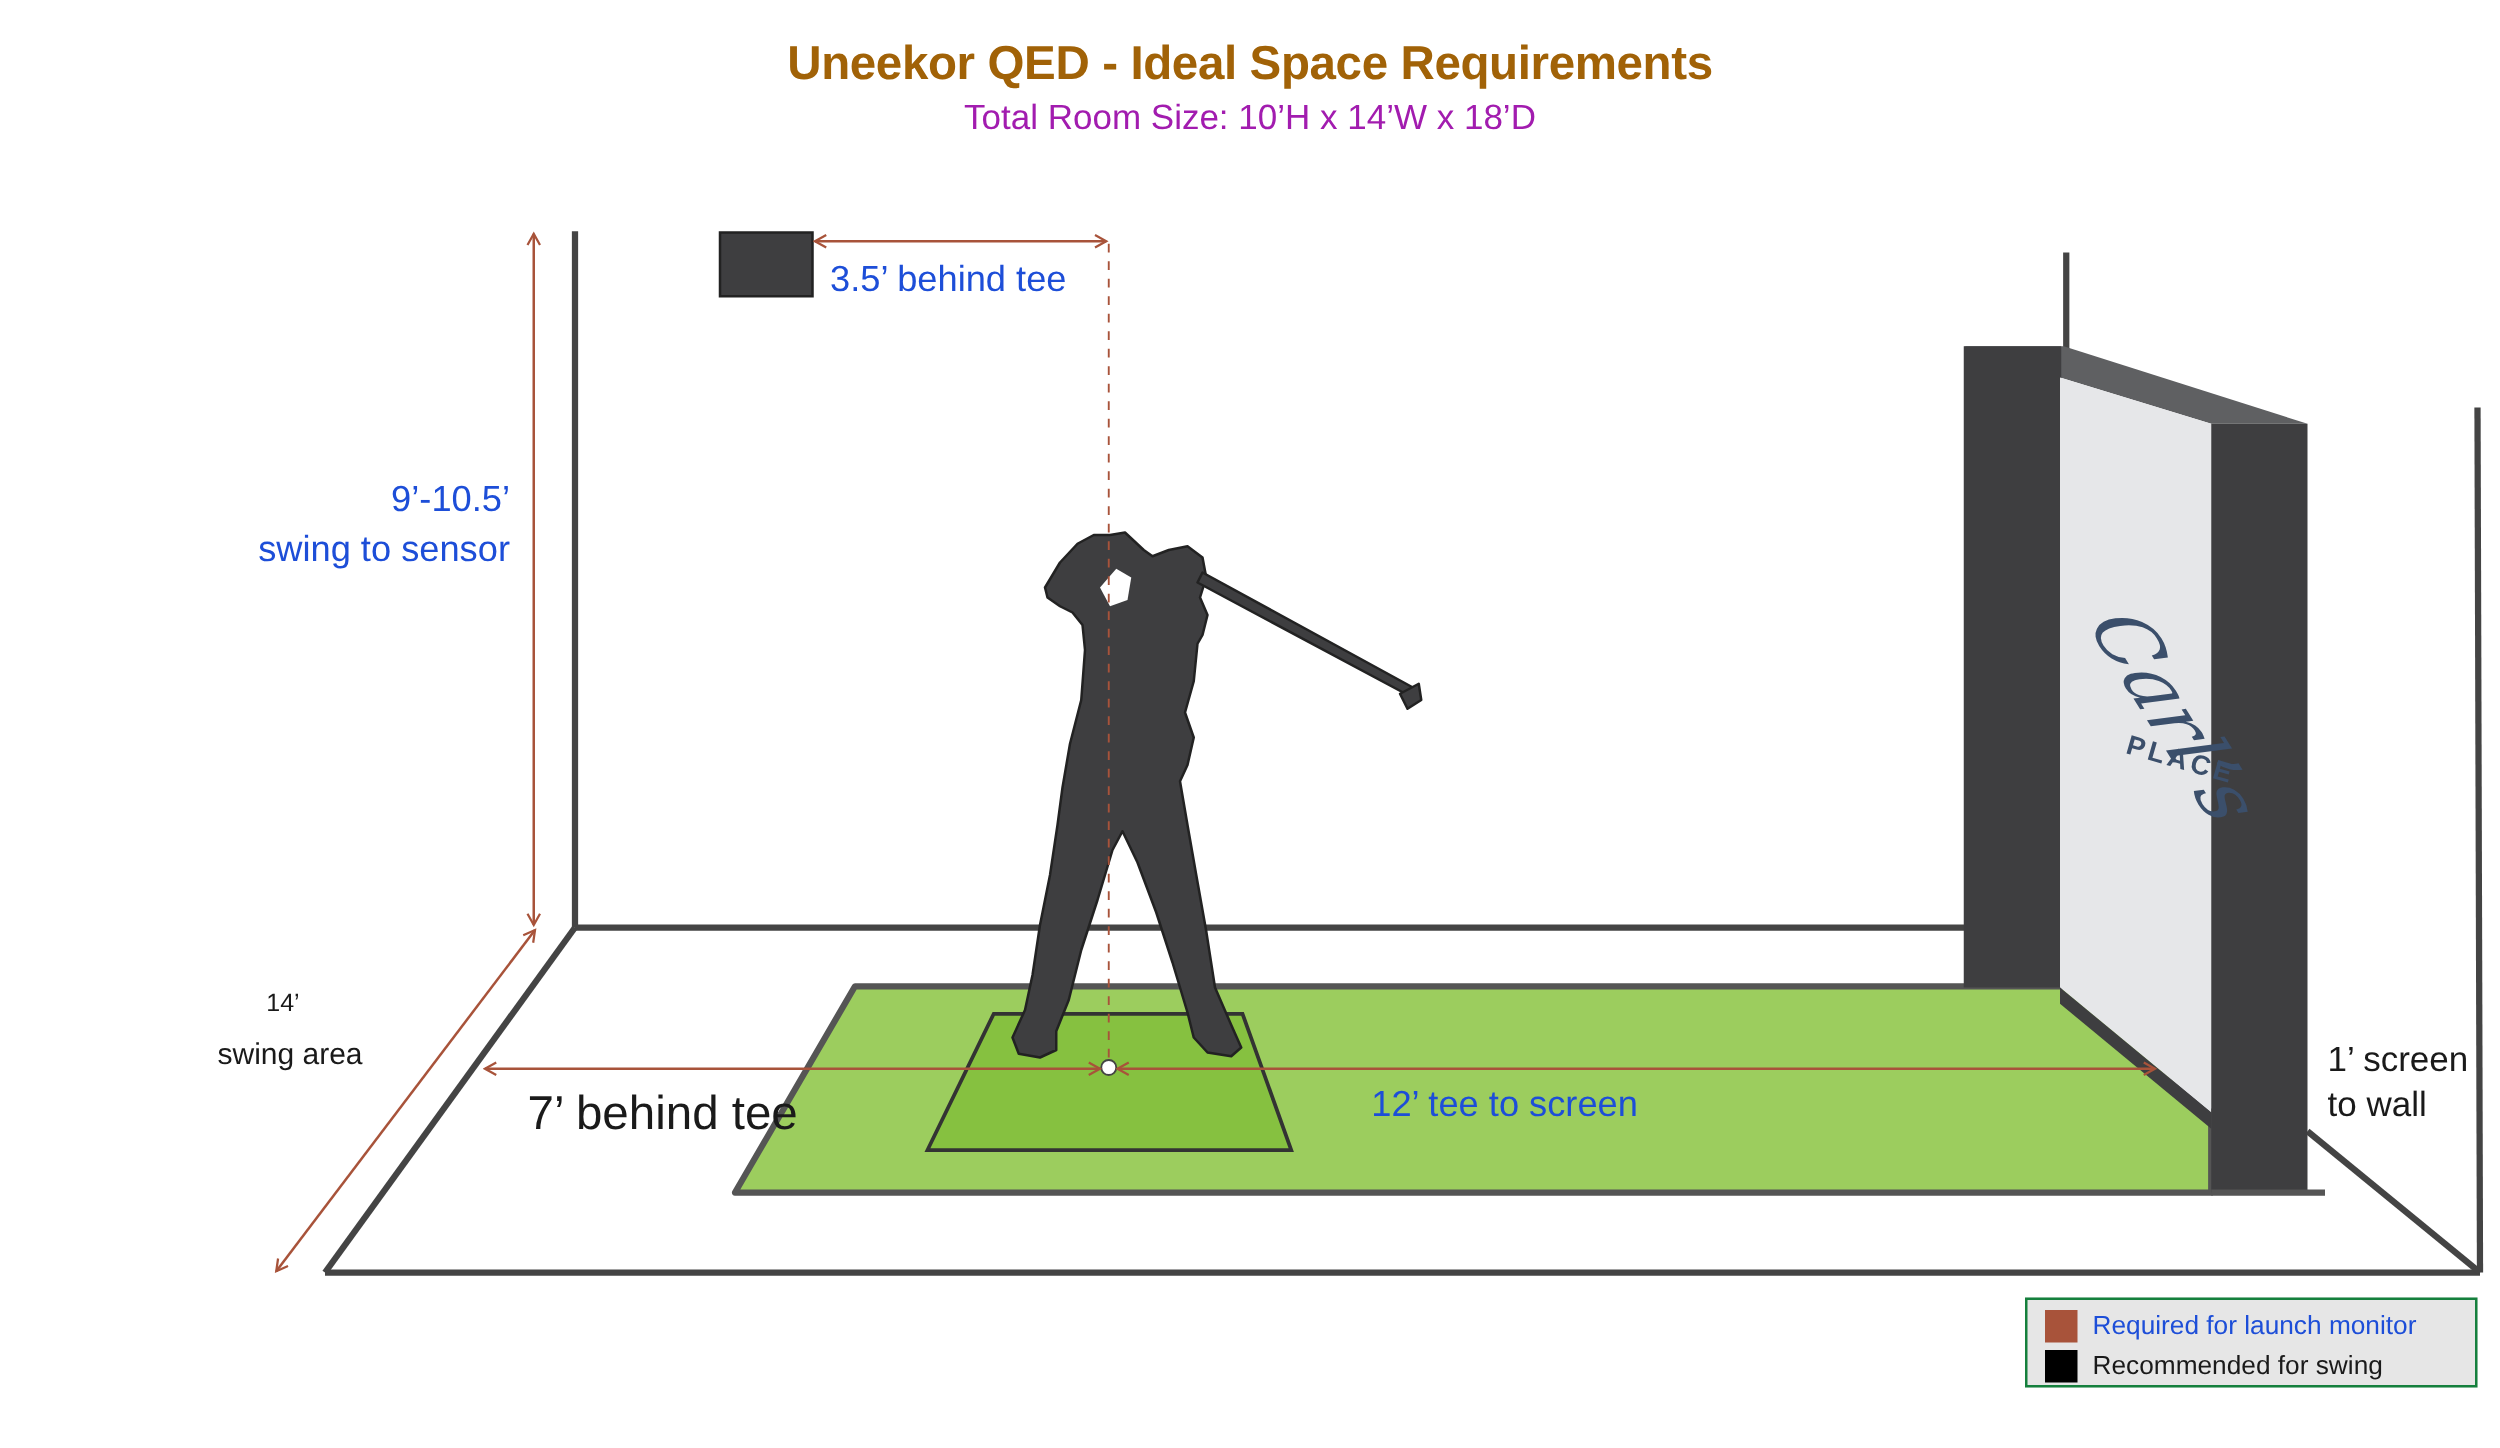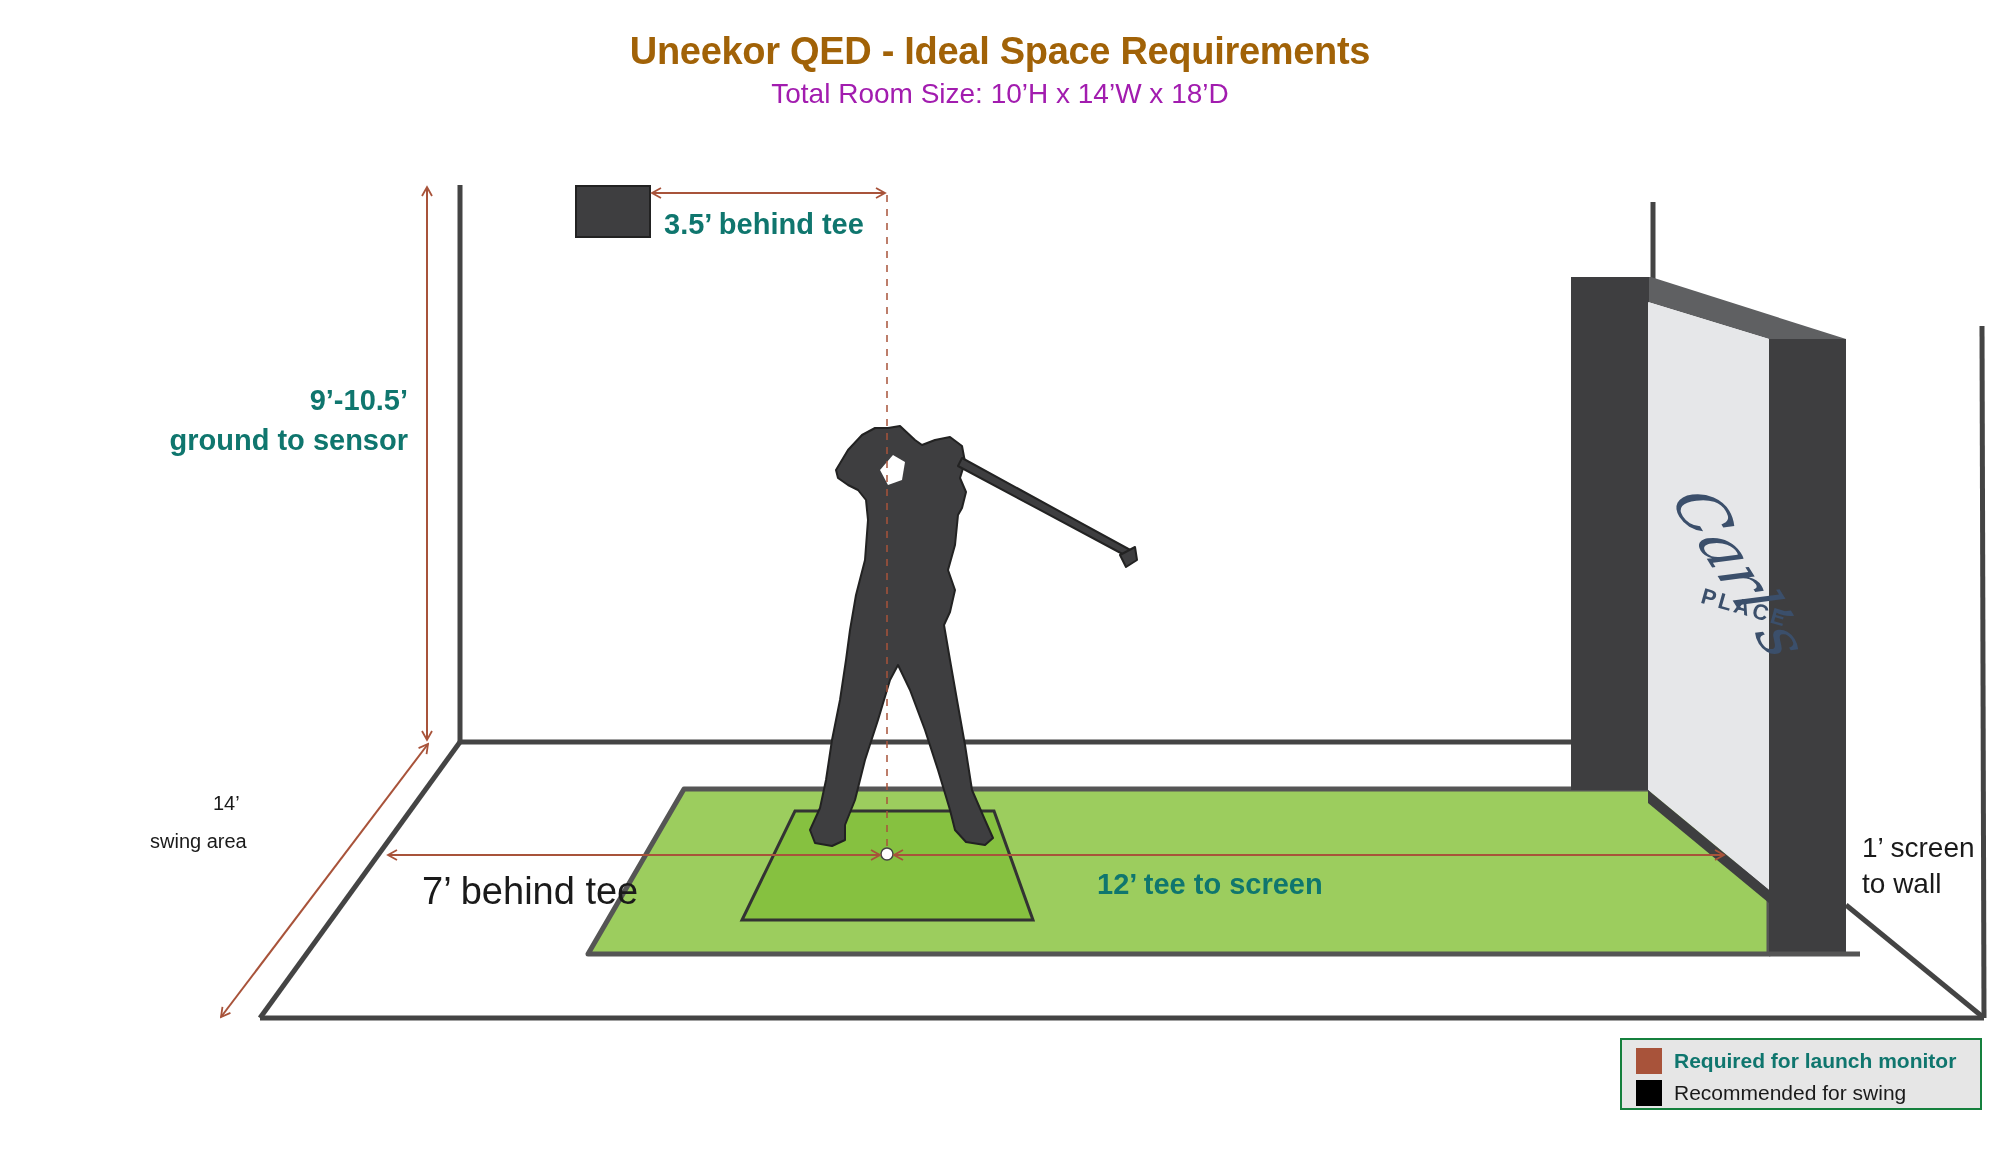--- a/index.html
+++ b/index.html
@@ -1,21 +1,21 @@
 <!DOCTYPE html>
 <html><head>
 <meta charset="utf-8">
 <style>
   html, body { margin: 0; padding: 0; background: #ffffff; }
   body { width: 2000px; height: 1158px; position: relative; overflow: hidden; font-family: "Liberation Sans", "DejaVu Sans", sans-serif; }
   #scene { position: absolute; left: 0; top: 0; }
   .title { position: absolute; left: 0; width: 2000px; text-align: center; top: 30px; font-size: 38px; font-weight: bold; color: #a16207; letter-spacing: -0.3px; }
   .subtitle { position: absolute; left: 0; width: 2000px; text-align: center; top: 78px; font-size: 28px; color: #a21caf; }
   .lbl { position: absolute; white-space: nowrap; }
-  .req { color: #0f766e; font-weight: bold; }
+  .req { color: #1d4ed8; font-weight: normal; }
   .rec { color: #1a1a1a; }
   .legend { position: absolute; left: 1620px; top: 1038px; width: 362px; height: 72px; background: #e6e6e6; border: 2px solid #15803d; box-sizing: border-box; }
   .legend-row { position: absolute; left: 14px; height: 26px; display: flex; align-items: center; font-size: 21px; }
   .swatch { width: 26px; height: 26px; margin-right: 12px; display: inline-block; }
 </style>
 </head>
 <body>
 
 <div class="title">Uneekor QED - Ideal Space Requirements</div>
 <div class="subtitle">Total Room Size: 10’H x 14’W x 18’D</div>
@@ -65,25 +65,25 @@
   <g stroke="#a8533a" stroke-width="2" fill="none">
     <line x1="427" y1="187" x2="427" y2="740" marker-start="url(#arr)" marker-end="url(#arr)"></line>
     <line x1="652" y1="193" x2="885" y2="193" marker-start="url(#arr)" marker-end="url(#arr)"></line>
     <line x1="388" y1="855" x2="880" y2="855" marker-start="url(#arr)" marker-end="url(#arr)"></line>
     <line x1="894" y1="855" x2="1724" y2="855" marker-start="url(#arr)" marker-end="url(#arr)"></line>
     <line x1="428" y1="744" x2="221" y2="1017" marker-start="url(#arr)" marker-end="url(#arr)"></line>
   </g>
 </svg>
 
 <div class="lbl req" style="left:250px; top:384px; width:158px; text-align:right; font-size:29px;">9’-10.5’</div>
-<div class="lbl req" style="left:158px; top:424px; width:250px; text-align:right; font-size:29px;">ground to sensor</div>
+<div class="lbl req" style="left:158px; top:424px; width:250px; text-align:right; font-size:29px;">swing to sensor</div>
 <div class="lbl req" style="left:664px; top:208px; font-size:29px;">3.5’ behind tee</div>
 
 <div class="lbl rec" style="left:213px; top:792px; width:100px; font-size:20px;">14’</div>
-<div class="lbl rec" style="left:150px; top:830px; width:164px; text-align:left; font-size:20px;">swing area</div>
+<div class="lbl rec" style="left:150px; top:830px; width:164px; text-align:center; font-size:24px;">swing area</div>
 <div class="lbl rec" style="left:422px; top:870px; font-size:38px;">7’ behind tee</div>
 
 <div class="lbl req" style="left:1097px; top:868px; font-size:29px;">12’ tee to screen</div>
 
 <div class="lbl rec" style="left:1862px; top:832px; font-size:28px;">1’ screen</div>
 <div class="lbl rec" style="left:1862px; top:868px; font-size:28px;">to wall</div>
 
 <div class="lbl" style="left:1668px; top:488px; font-family:'DejaVu Serif', serif; font-style:italic; font-size:62px; color:#3b4f6b; transform: rotate(72deg) skewY(-14deg); transform-origin: 40px 40px;">Carl’s</div>
 <div class="lbl" style="left:1700px; top:595px; font-weight:bold; font-size:22px; letter-spacing:3px; color:#3b4f6b; transform: rotate(16deg);">PLACE</div>
 

